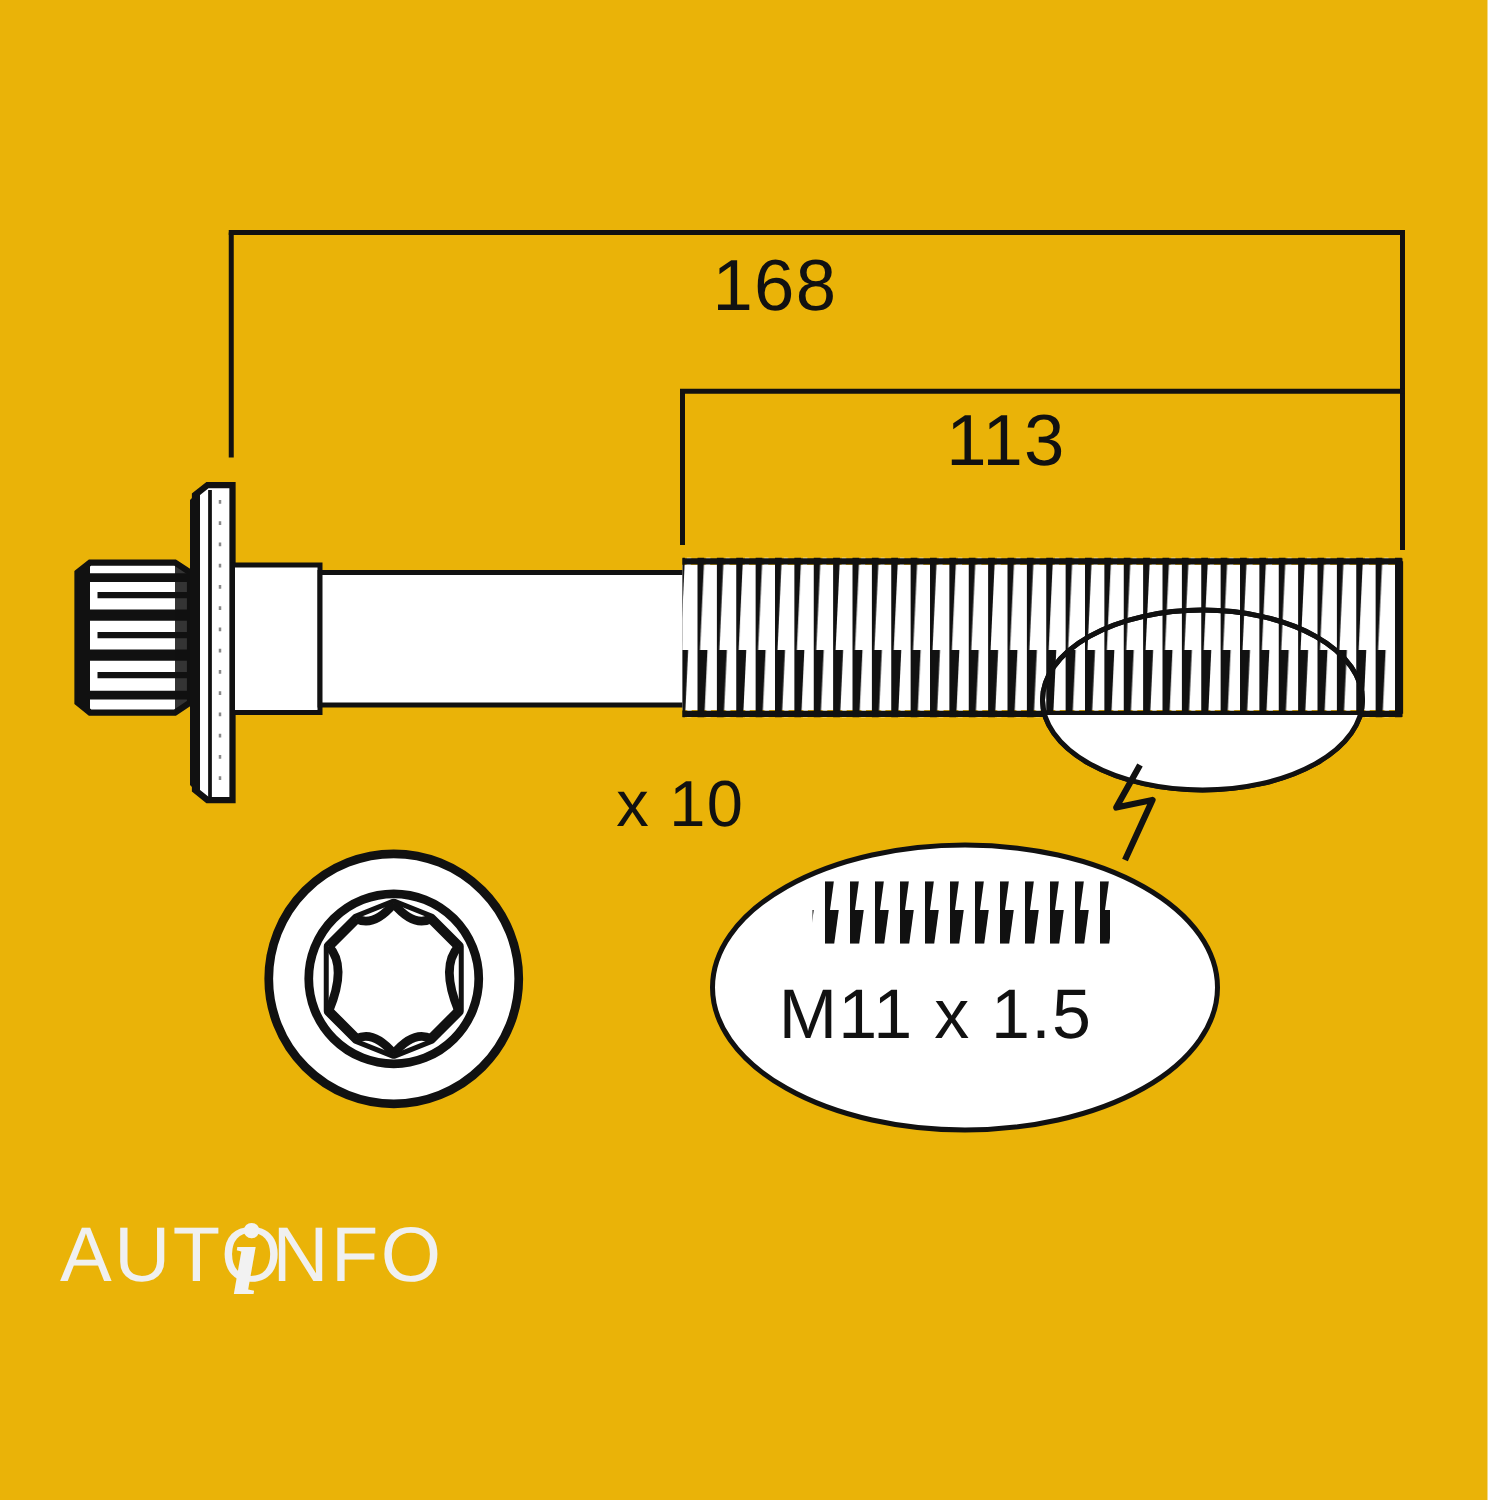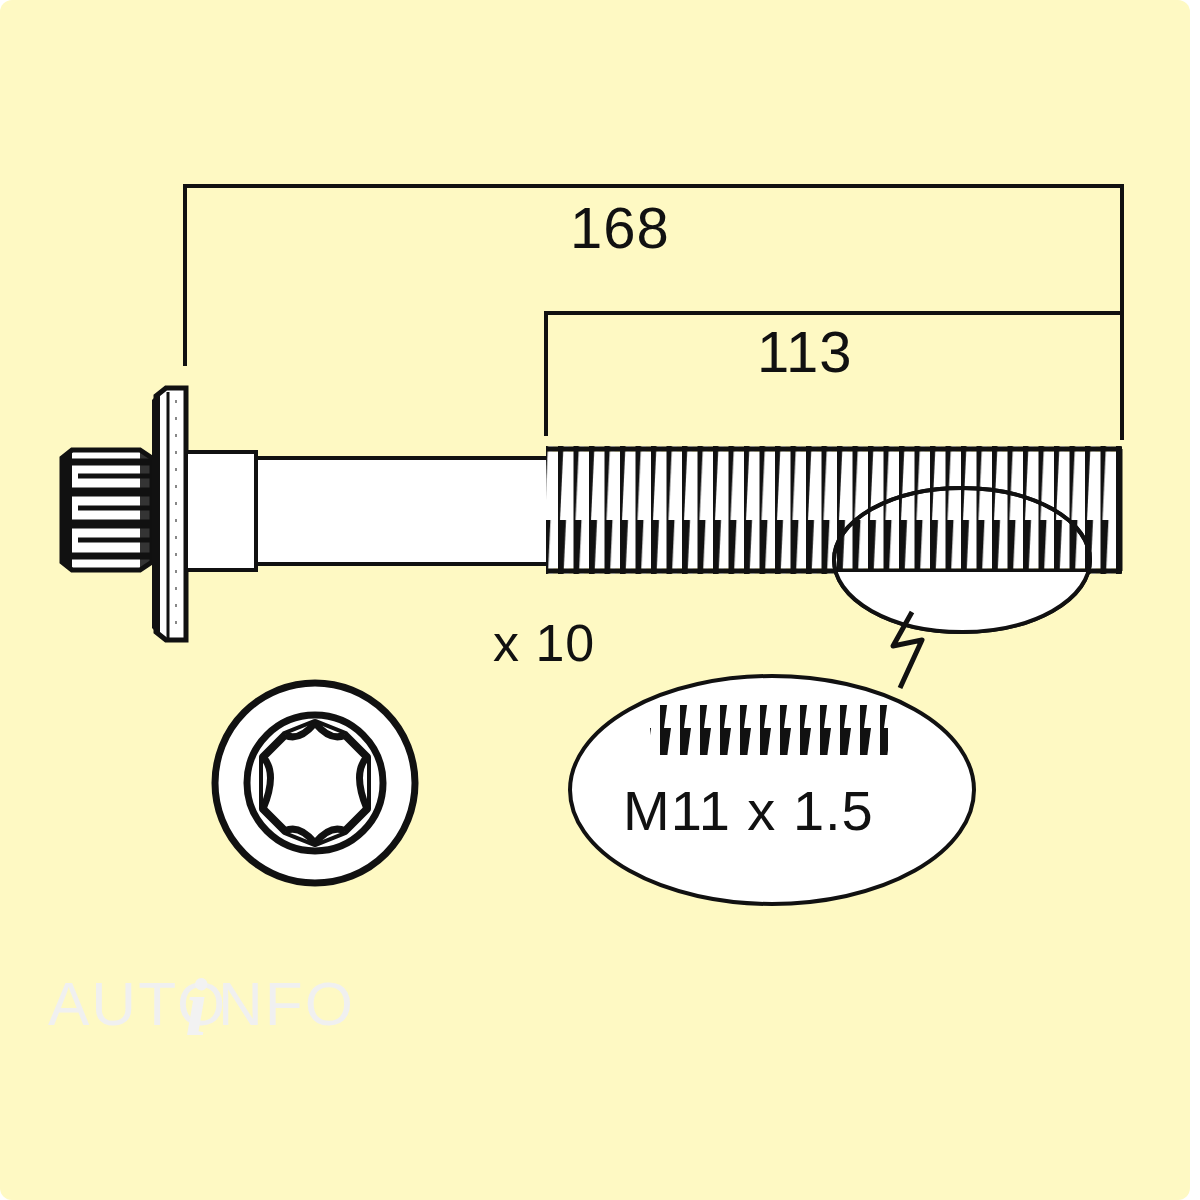--- a/index.html
+++ b/index.html
@@ -11,22 +11,21 @@
     width: 1200px;
     height: 1200px;
     font-family: "Liberation Sans", sans-serif;
     overflow: hidden;
     position: relative;
   }
   #stage {
     position: relative;
     width: 1190px;
     height: 1200px;
-    background: #fef9c3;
-    border-radius: 12px;
+    background: #eab308;
   }
   #stage svg.layer {
     position: absolute;
     top: 0;
     left: 0;
     width: 1200px;
     height: 1200px;
   }
   .dimtext {
     font-family: "Liberation Sans", sans-serif;

